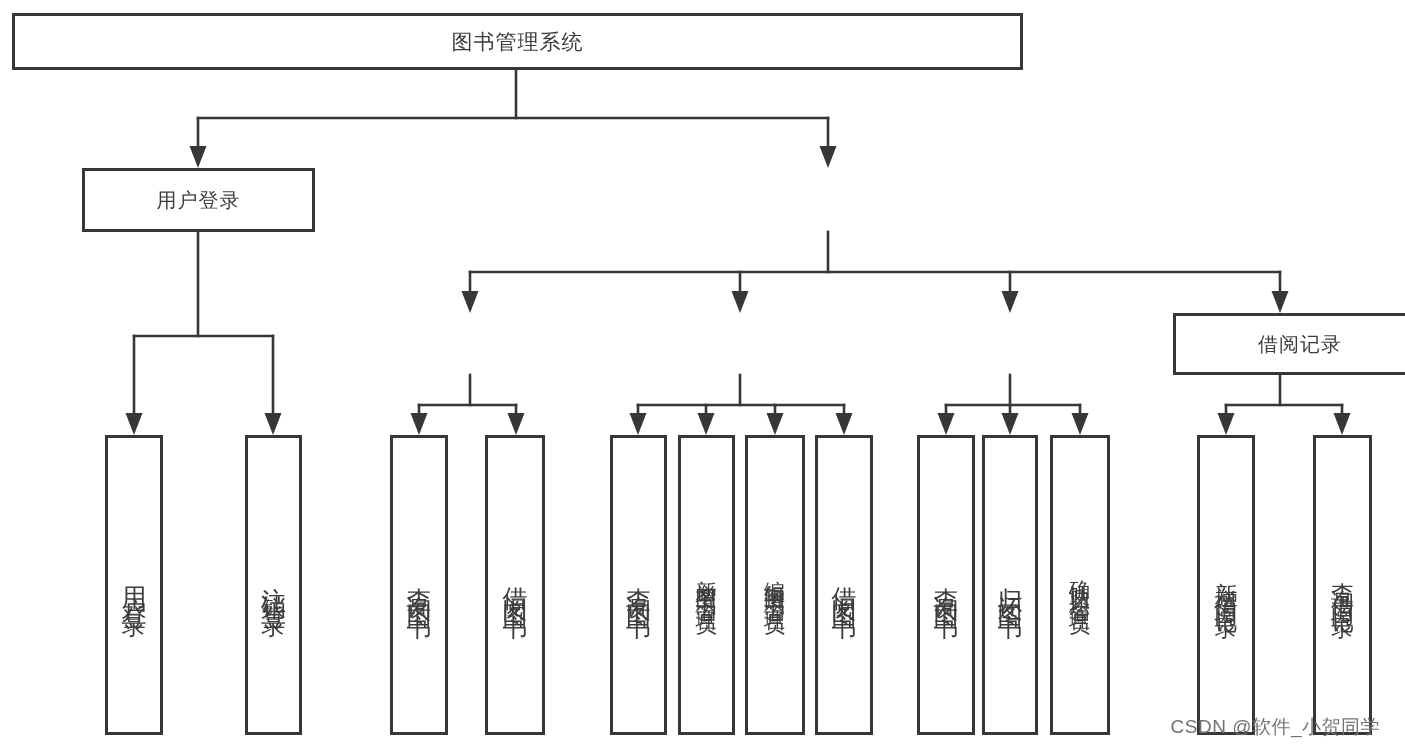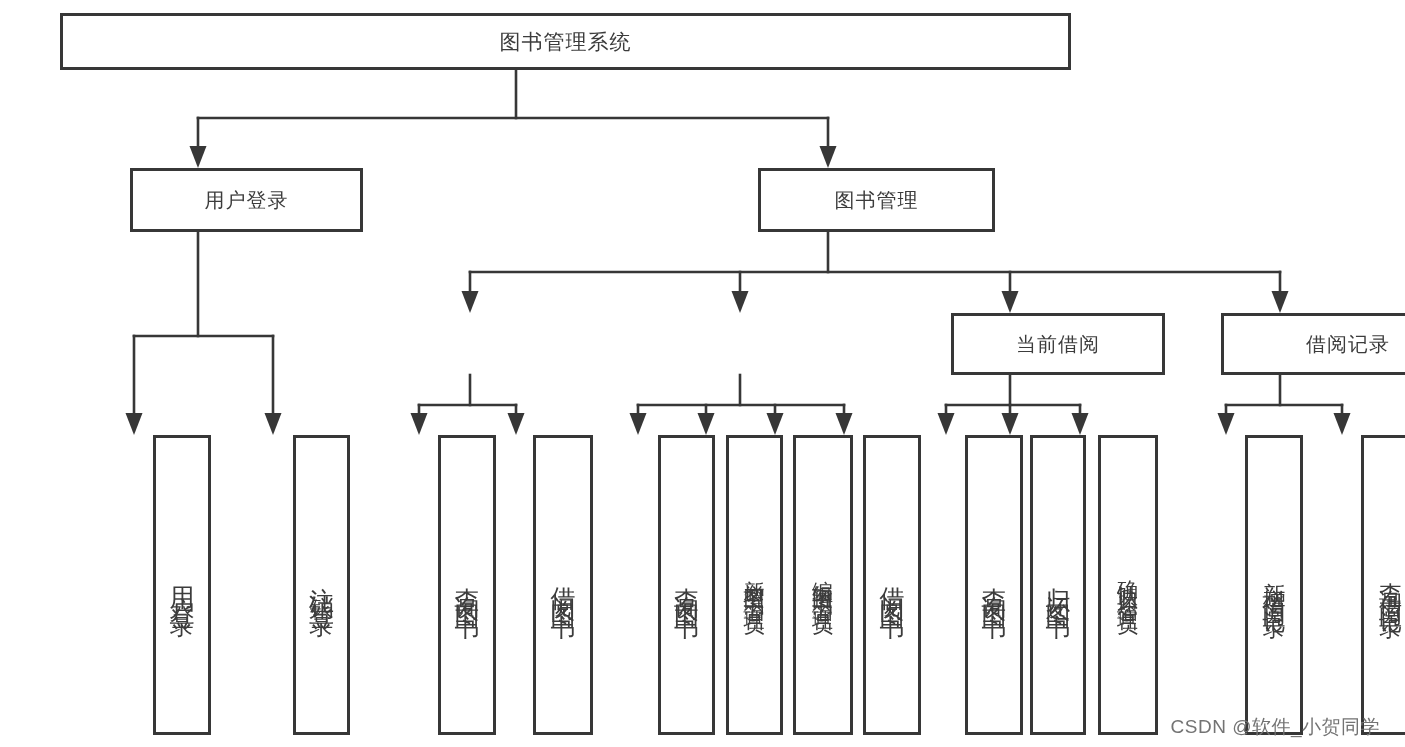--- a/index.html
+++ b/index.html
@@ -3,21 +3,21 @@
 <meta charset="utf-8">
 <style>
   html,body{margin:0;padding:0;background:#ffffff;}
   body{font-family:"Liberation Sans","DejaVu Sans",sans-serif;}
   .canvas{position:relative;width:1405px;height:747px;background:#ffffff;overflow:hidden;}
   .wires{position:absolute;left:0;top:0;z-index:1;}
   .node{
     position:absolute;box-sizing:border-box;
     border:3px solid #373737;background:#ffffff;
     display:flex;align-items:center;justify-content:center;
-    color:#3c3c3c;z-index:2;margin-left:48px;
+    color:#3c3c3c;z-index:2;
   }
   .h{font-size:20px;letter-spacing:1px;}
   .root{font-size:21px;}
   .leaf{height:300px;}
   .leaf span{writing-mode:vertical-rl;text-orientation:mixed;line-height:1;}
   .sp-wide{font-size:25px;letter-spacing:9px;}
   .sp-mid{font-size:23px;letter-spacing:7px;}
   .sp-tight{font-size:21px;letter-spacing:5px;}
   .watermark{
     position:absolute;right:25px;bottom:7px;z-index:6;
@@ -95,27 +95,21 @@
     </g>
   </svg>
 
   <div class="node h root" style="left:12px;top:13px;width:1011px;height:57px">
     <span>图书管理系统</span>
   </div>
 
   <div class="node h" style="left:82px;top:168px;width:233px;height:64px">
     <span>用户登录</span>
   </div>
-  <div class="node h" style="left:710px;top:168px;width:237px;height:64px">
-    <span>图书管理</span>
-  </div>
 
-  <div class="node h" style="left:903px;top:313px;width:214px;height:62px">
-    <span>当前借阅</span>
-  </div>
   <div class="node h" style="left:1173px;top:313px;width:254px;height:62px">
     <span>借阅记录</span>
   </div>
 
   <div class="node leaf sp-wide" style="left:105px;top:435px;width:58px">
     <span>用户登录</span>
   </div>
   <div class="node leaf sp-wide" style="left:245px;top:435px;width:57px">
     <span>注销登录</span>
   </div>

